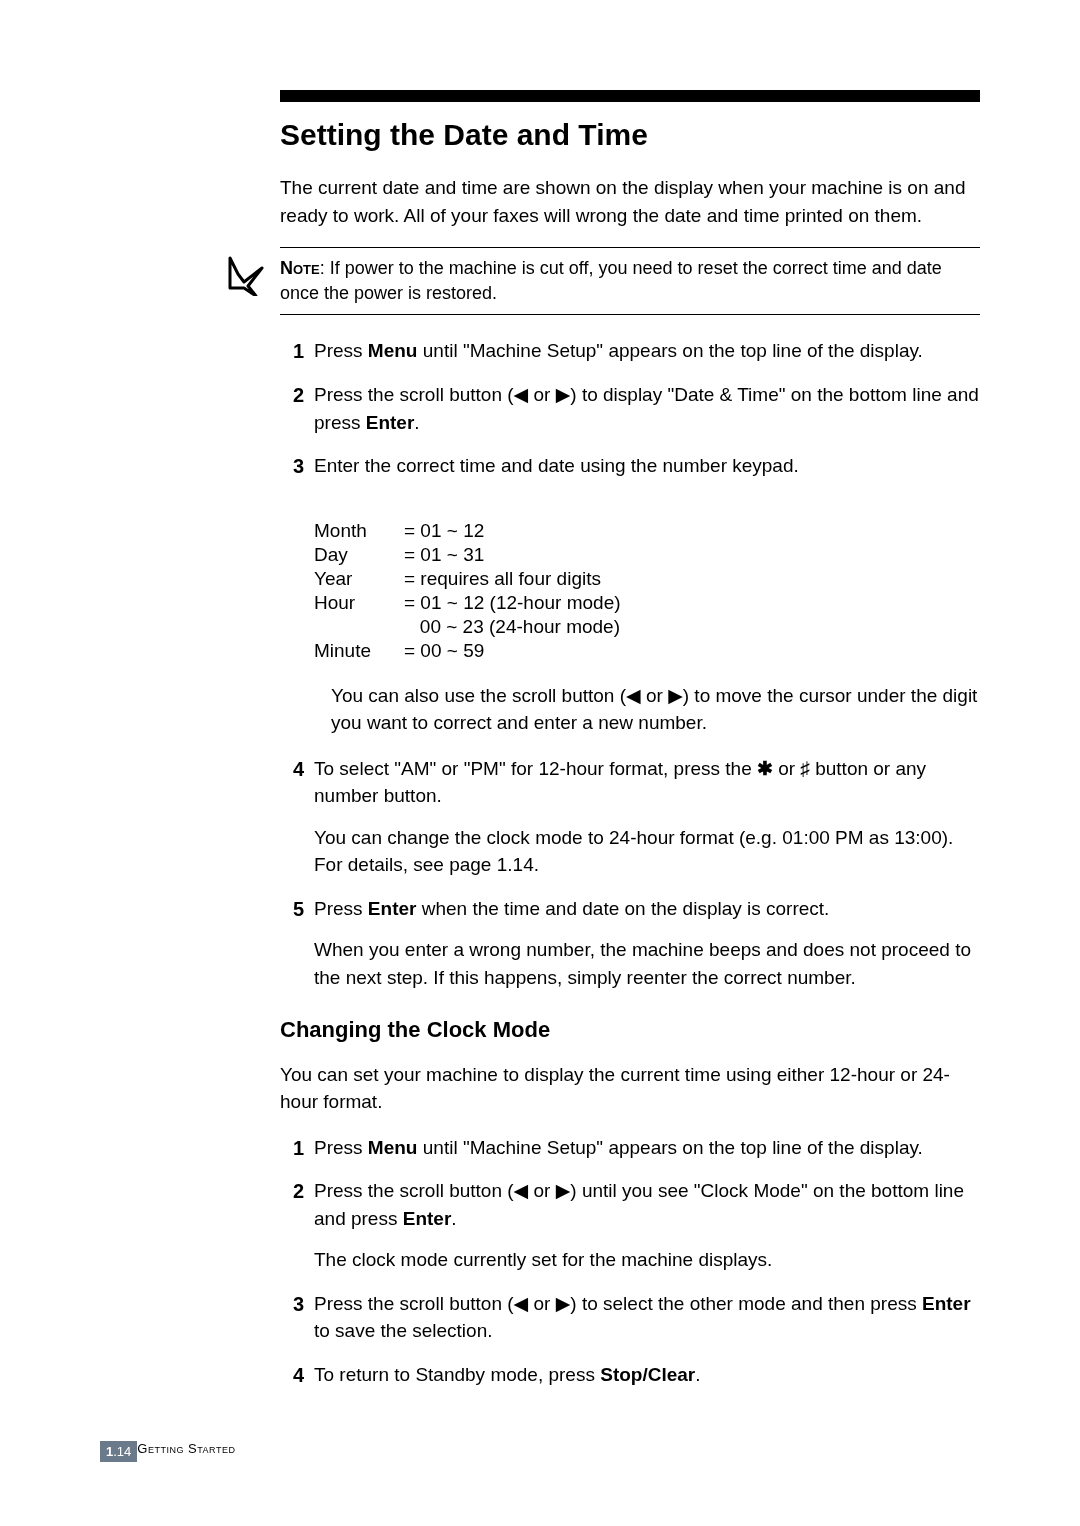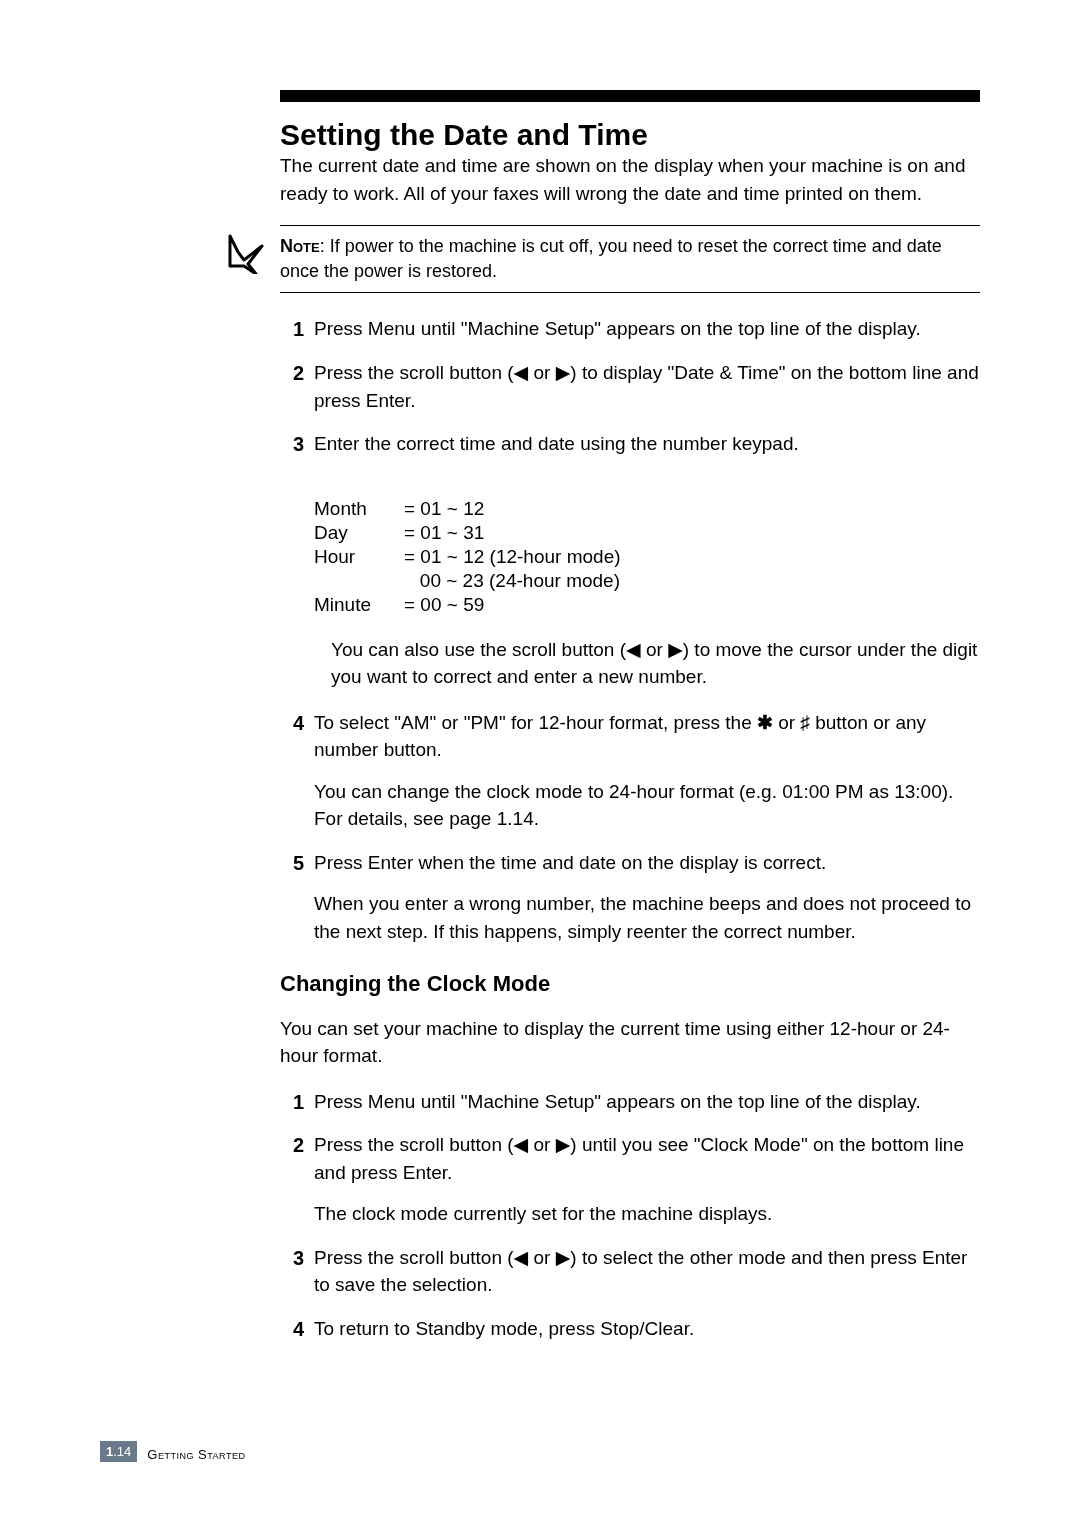--- a/index.html
+++ b/index.html
@@ -1,42 +1,42 @@
 <!DOCTYPE html>
 <html><head>
 <meta charset="utf-8">
 <style>
   * { box-sizing: border-box; margin: 0; padding: 0; }
   html, body { width: 1080px; height: 1526px; background: #fff; font-family: Verdana, Geneva, sans-serif; color: #000; }
   .page { position: relative; width: 1080px; height: 1526px; padding: 90px 100px 70px 100px; }
   .topbar { height: 12px; background: #000; margin-left: 180px; margin-bottom: 16px; }
   .content { margin-left: 180px; }
-  h1.section-title { font-size: 30px; font-weight: 700; }
+  h1.section-title { font-size: 30px; font-weight: 700; margin-bottom: 22px; }
   p.body { font-size: 19px; line-height: 1.45; margin-bottom: 18px; }
   .note-block { position: relative; border-top: 1px solid #000; border-bottom: 1px solid #000; padding: 8px 0; margin-bottom: 22px; }
   .note-block p { font-size: 18px; line-height: 1.4; }
   .note-block .label { font-variant: small-caps; font-weight: 700; }
   .note-icon { position: absolute; left: -56px; top: 4px; }
   ol.steps { list-style: none; margin-bottom: 18px; }
   ol.steps > li { position: relative; padding-left: 34px; margin-bottom: 16px; font-size: 19px; line-height: 1.45; }
   ol.steps > li .num { position: absolute; left: 0; top: 0; font-weight: 700; font-size: 20px; width: 24px; text-align: right; }
   ol.steps > li p { margin-bottom: 14px; }
   ol.steps > li p:last-child { margin-bottom: 0; }
   .table-block { margin-left: 34px; margin-bottom: 18px; }
   .table-block table { border-collapse: collapse; font-size: 19px; margin-top: 40px; }
   .table-block td { padding: 0 8px 2px 0; vertical-align: top; }
   .table-block td.k { width: 90px; }
   h2.sub-title { font-size: 22px; font-weight: 700; margin: 25px 0 18px; }
-  .footer { position: absolute; left: 100px; bottom: 64px; display: flex; align-items: flex-end; gap: 10px; }
+  .footer { position: absolute; left: 100px; bottom: 64px; display: flex; align-items: flex-start; }
   .footer .pagebox { background: #6b7a8a; color: #fff; font-size: 13px; padding: 3px 6px; }
   .footer .pagebox strong { font-weight: 700; }
   .footer .chapter { font-variant: small-caps; font-size: 13px; letter-spacing: 0.5px; }
   .arrow { font-family: 'Segoe UI Symbol','Arial Unicode MS',sans-serif; }
   .sym { font-family: 'Arial',sans-serif; font-weight: 700; }
-  strong { font-weight: 400; }
+  strong { font-weight: 700; }
 </style>
 </head>
 <body>
 
 <div class="page">
   <div class="topbar"></div>
 
   <div class="content">
 
     <h1 class="section-title">Setting the Date and Time</h1>
@@ -76,20 +76,24 @@
     <div class="table-block">
       <table>
         <tbody>
             <tr>
               <td class="k">Month</td>
               <td>= 01 ~ 12</td>
             </tr>
         <tr>
               <td class="k">Day</td>
               <td>= 01 ~ 31</td>
+            </tr>
+        <tr>
+              <td class="k">Year</td>
+              <td>= requires all four digits</td>
             </tr>
         <tr>
               <td class="k">Hour</td>
               <td>= 01 ~ 12 (12-hour mode)</td>
             </tr>
         <tr>
               <td class="k"></td>
               <td style="white-space:pre">   00 ~ 23 (24-hour mode)</td>
             </tr>
         <tr>

